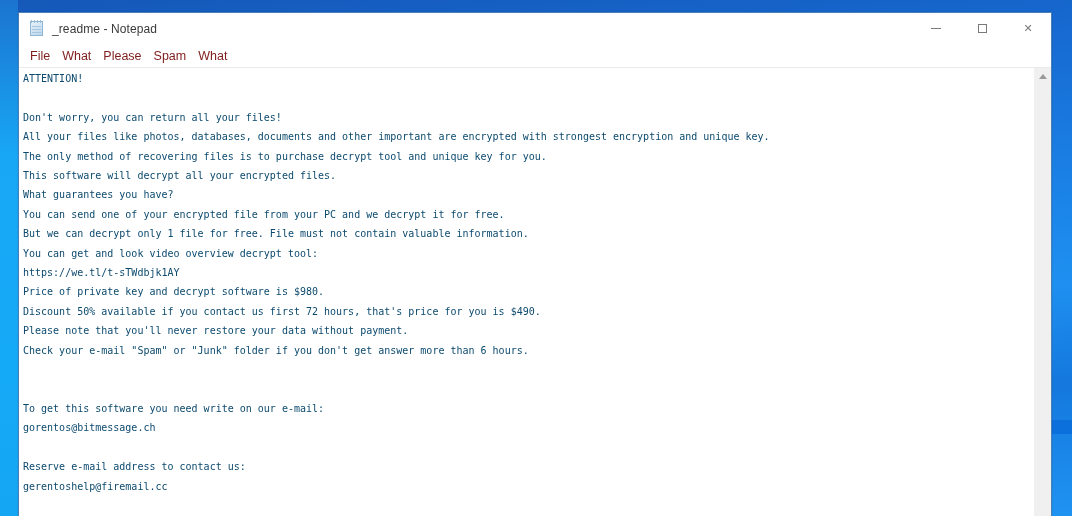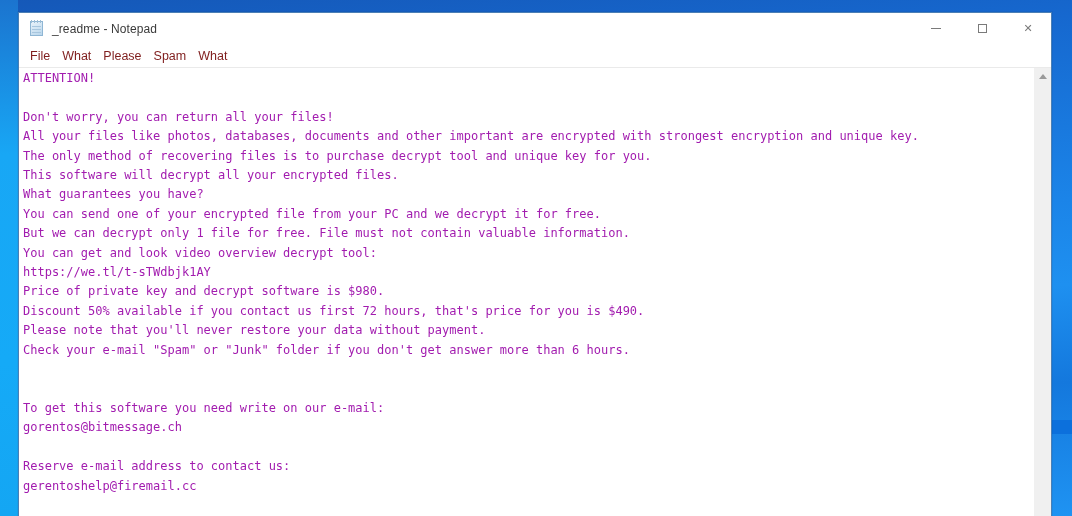--- a/index.html
+++ b/index.html
@@ -167,23 +167,23 @@
   #text-area {
     flex: 1;
     background: #ffffff;
     overflow: hidden;
     position: relative;
     padding: 1px 0 0 4px;
     box-sizing: border-box;
   }
   #text-content {
     font-family: "DejaVu Sans Mono", "Liberation Mono", monospace;
-    font-size: 12px;
+    font-size: 10px;
     line-height: 19.4px;
-    color: #a21caf;
+    color: #0c4a6e;
     white-space: pre;
     margin: 0;
     padding: 0;
   }
 
   
   #scrollbar-vertical {
     width: 17px;
     min-width: 17px;
     background: #f0f0f0;

